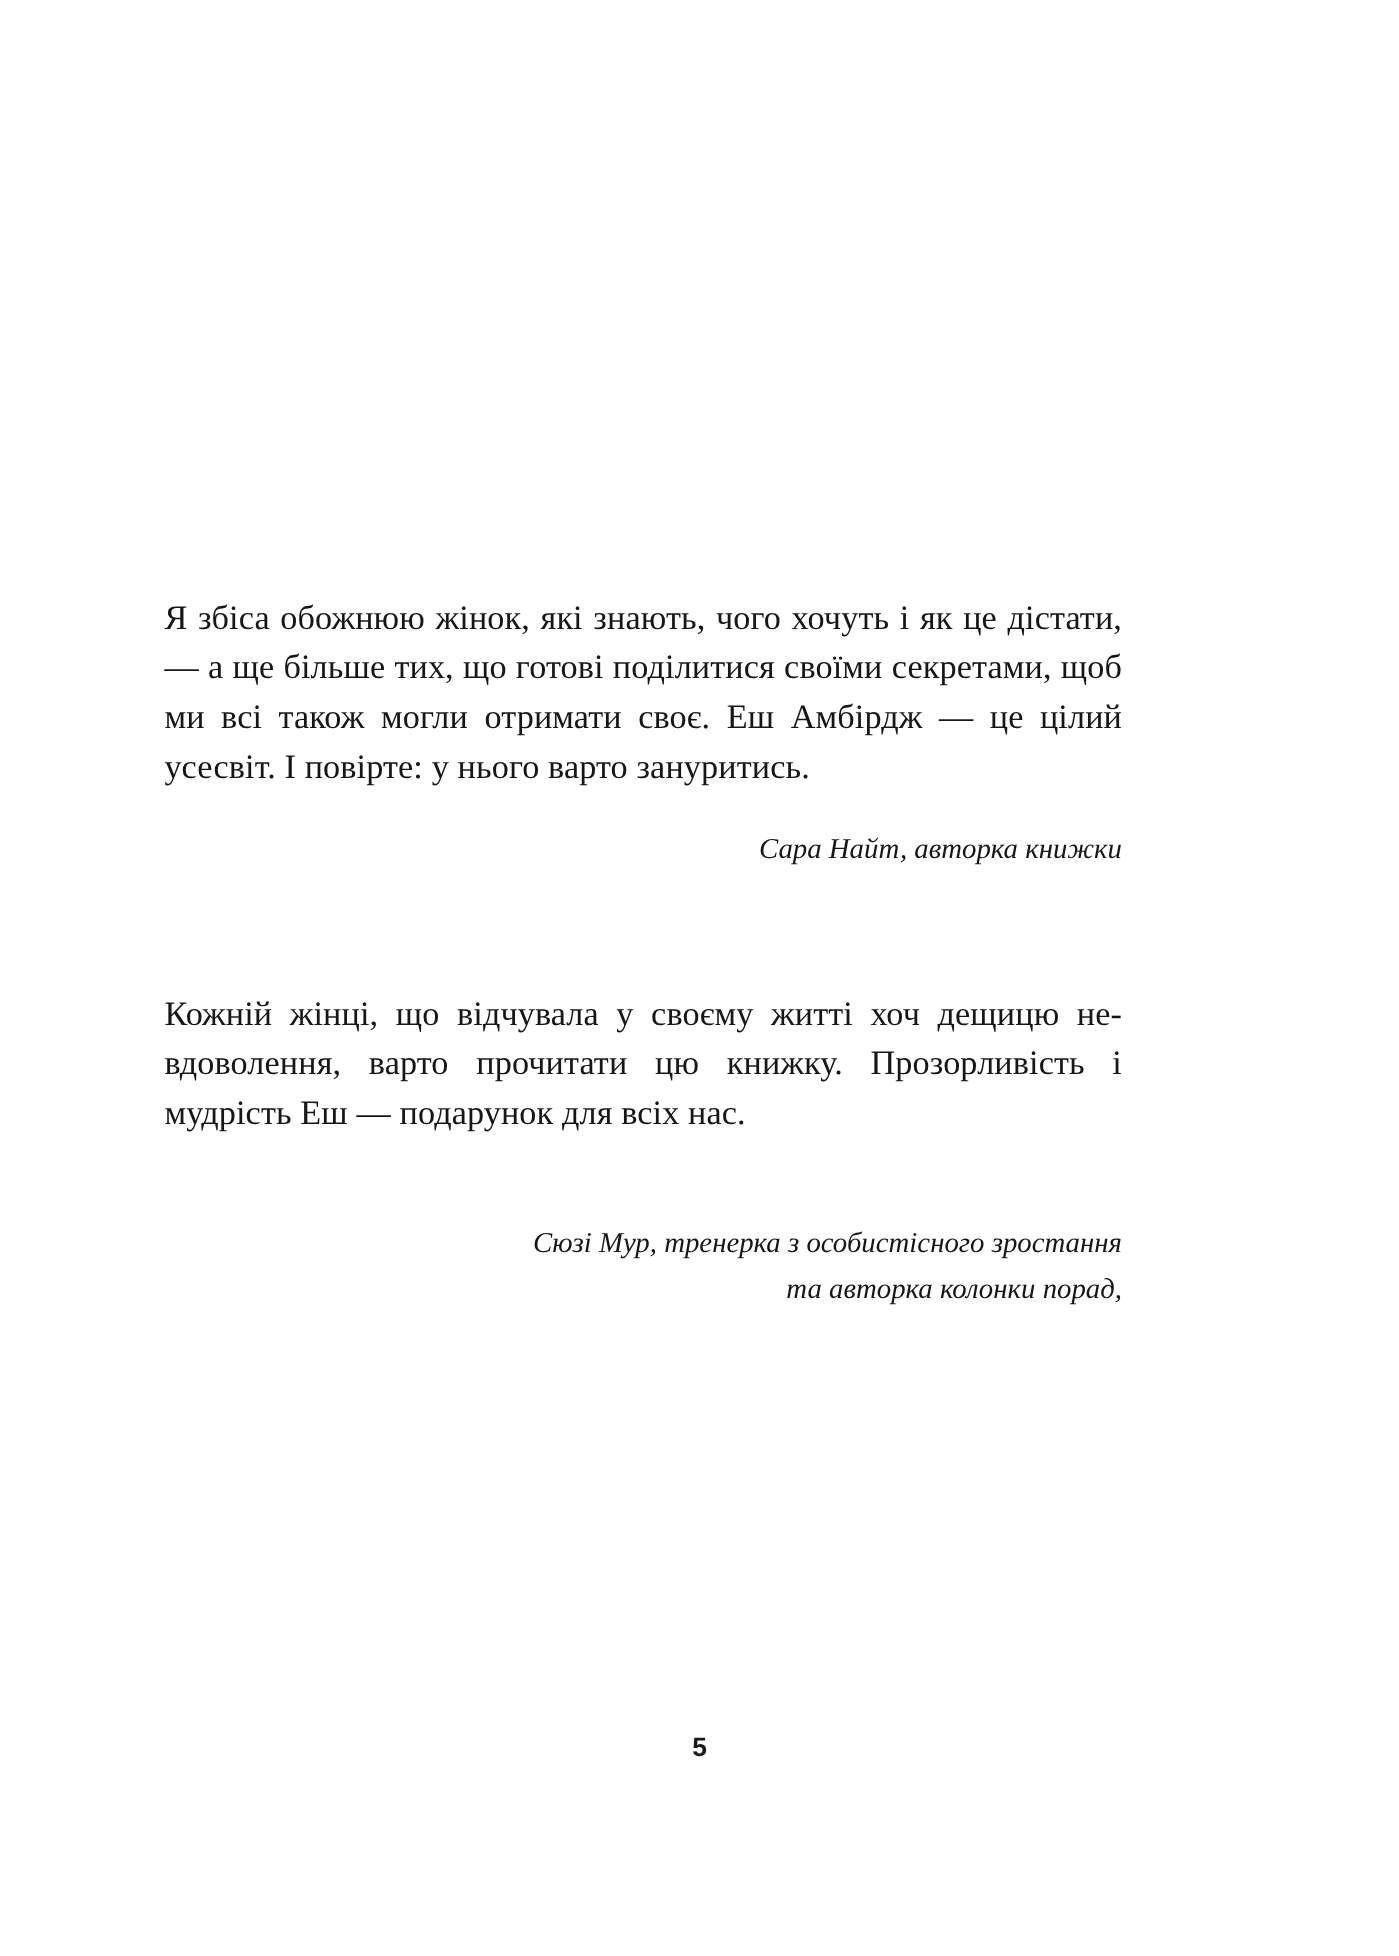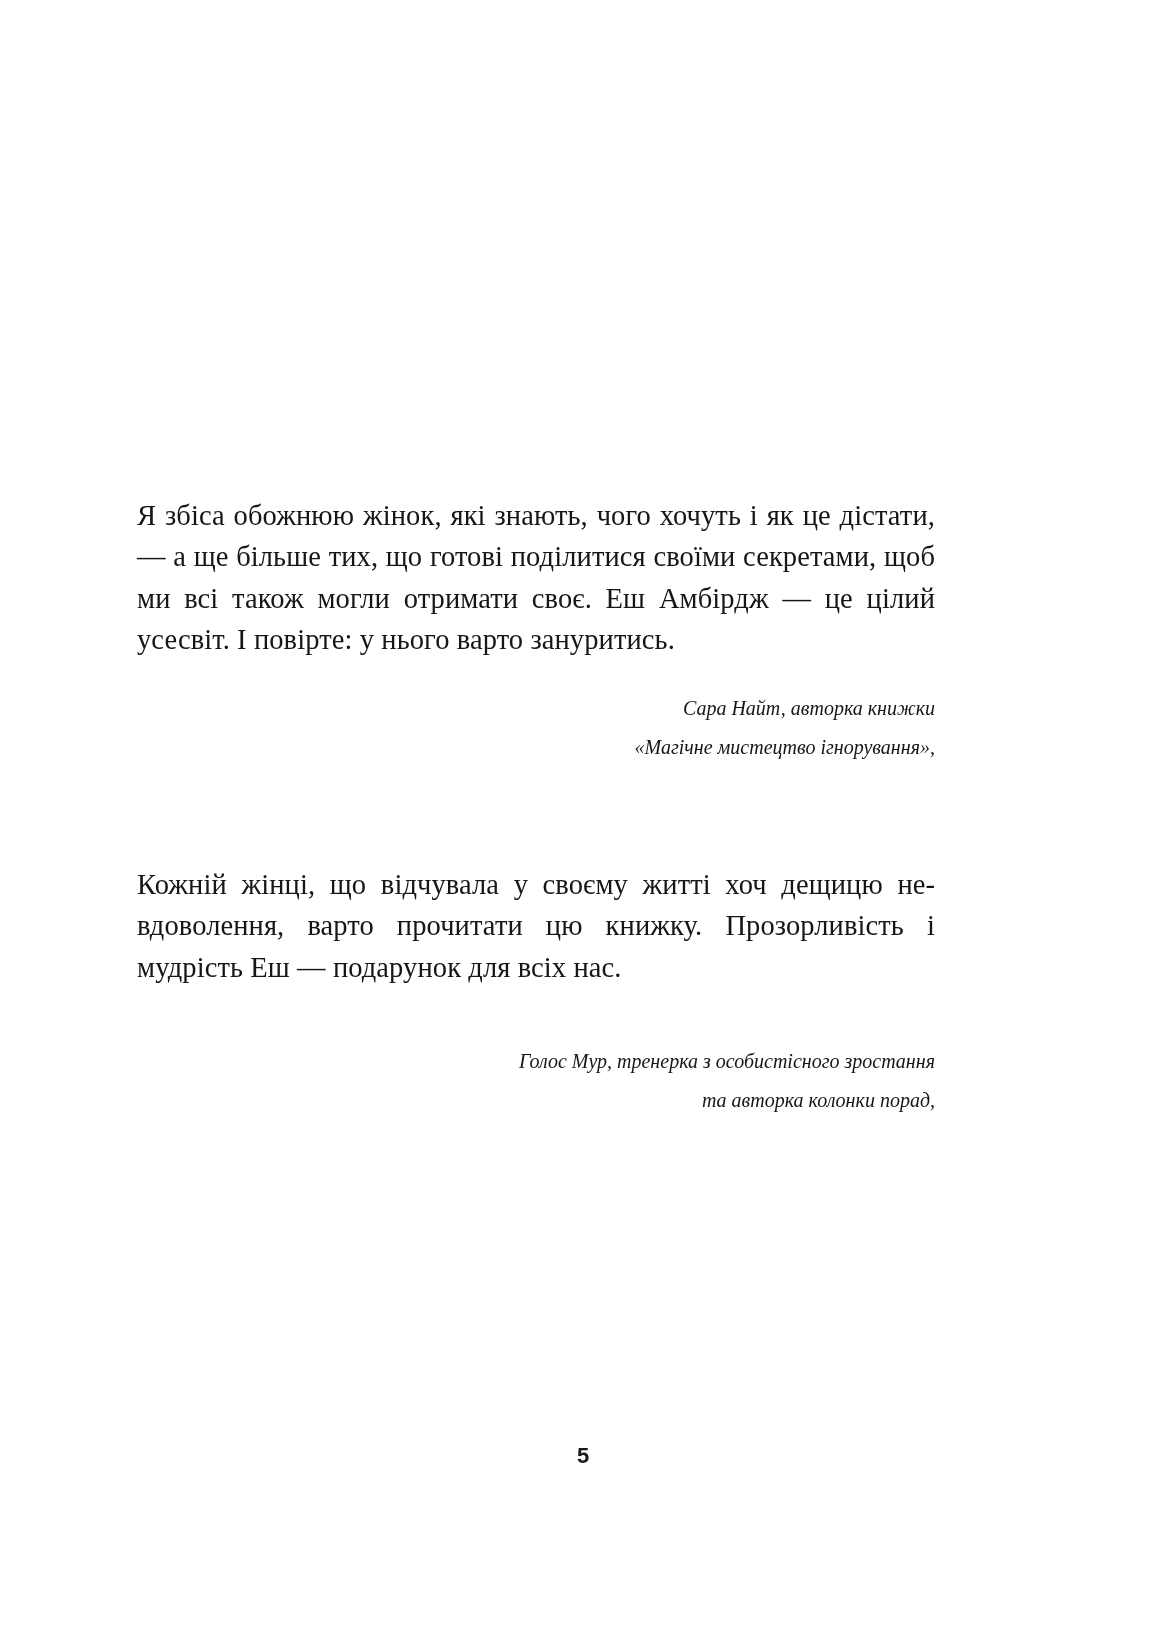--- a/index.html
+++ b/index.html
@@ -39,25 +39,25 @@
     font-size: 28.5px;
     line-height: 41.5px;
     text-align: justify;
     text-justify: inter-word;
     hyphens: manual;
     letter-spacing: 0.1px;
     color: #161616;
   }
   .attribution {
     font-style: italic;
-    font-size: 20px;
+    font-size: 24px;
     line-height: 39px;
     text-align: right;
     color: #161616;
-    margin-top: 2px;
+    margin-top: 16px;
   }
   .attr-line {
     display: block;
   }
   .gap-sm { height: 16px; }
   .folio {
     position: absolute;
     left: 0;
     top: 1443px;
     width: 1166px;
@@ -72,38 +72,37 @@
 <body>
 
 <div class="page">
 
   <div class="content">
 
     <div class="quote-block">
       <p class="quote-body">Я збіса обожнюю жінок, які знають, чого хочуть і як це діс­тати, — а ще більше тих, що готові поділитися своїми секре­тами, щоб ми всі також могли отримати своє. Еш Амбірдж — це цілий усесвіт. І повірте: у нього варто зануритись.</p>
       <div class="attribution">
         <span class="attr-line">Сара Найт, авторка книжки</span>
-        <span class="attr-line">«Магічне мистецтво ігнорування»,</span>
       </div>
     </div>
 
     <div class="gap-sm"></div>
 
 
     <div class="gap-sm"></div>
 
     <div class="quote-block">
       <p class="quote-body">Кожній жінці, що відчувала у своєму житті хоч дещицю не­вдоволення, варто прочитати цю книжку. Прозорливість і мудрість Еш — подарунок для всіх нас.</p>
     </div>
 
     <div class="gap-sm"></div>
 
     <div class="quote-block">
       <div class="attribution">
-        <span class="attr-line">Голос Мур, тренерка з особистісного зростання</span>
+        <span class="attr-line">Сюзі Мур, тренерка з особистісного зростання</span>
         <span class="attr-line">та авторка колонки порад,</span>
 
       </div>
     </div>
 
   </div>
 
   <div class="folio">5</div>
 
 </div>

